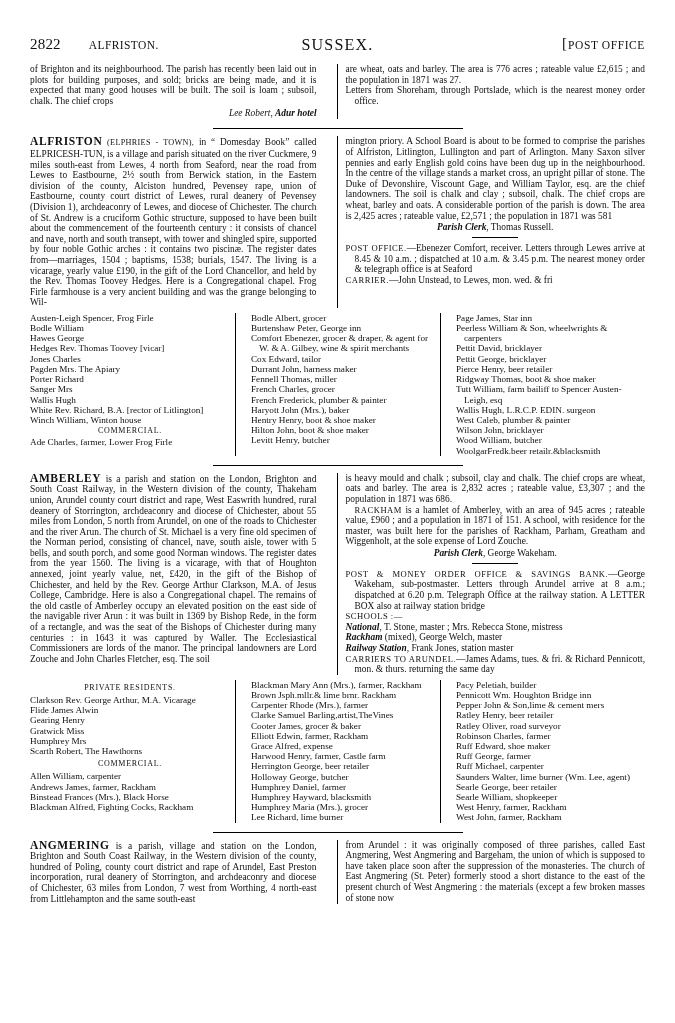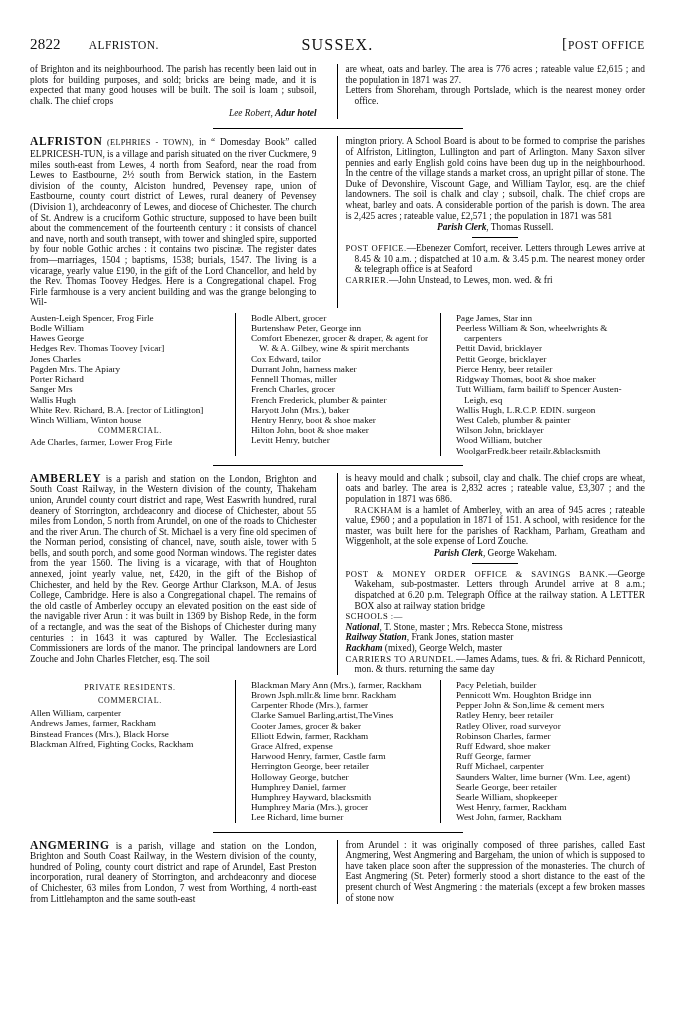--- a/index.html
+++ b/index.html
@@ -282,29 +282,37 @@
       <p class="body"><span class="place-name">AMBERLEY</span> <span>is a parish and station on the London, Brighton and South Coast Railway, in the Western division of the county, Thakeham union, Arundel county court district and rape, West Easwrith hundred, rural deanery of Storrington, archdeaconry and diocese of Chichester, about 55 miles from London, 5 north from Arundel, on one of the roads to Chichester and the river Arun. The church of St. Michael is a very fine old specimen of the Norman period, consisting of chancel, nave, south aisle, tower with 5 bells, and south porch, and some good Norman windows. The register dates from the year 1560. The living is a vicarage, with that of Houghton annexed, joint yearly value, net, £420, in the gift of the Bishop of Chichester, and held by the Rev. George Arthur Clarkson, M.A. of Jesus College, Cambridge. Here is also a Congregational chapel. The remains of the old castle of Amberley occupy an elevated position on the east side of the navigable river Arun : it was built in 1369 by Bishop Rede, in the form of a rectangle, and was the seat of the Bishops of Chichester during many centuries : in 1643 it was captured by Waller. The Ecclesiastical Commissioners are lords of the manor. The principal landowners are Lord Zouche and John Charles Fletcher, esq. The soil</span></p>
     </div>
     <div class="col col-right">
       <p class="body">is heavy mould and chalk ; subsoil, clay and chalk. The chief crops are wheat, oats and barley. The area is 2,832 acres ; rateable value, £3,307 ; and the population in 1871 was 686.</p>
       <p class="body indent"><span class="caps-lead">RACKHAM</span><span> is a hamlet of Amberley, with an area of 945 acres ; rateable value, £960 ; and a population in 1871 of 151. A school, with residence for the master, was built here for the parishes of Rackham, Parham, Greatham and Wiggenholt, at the sole expense of Lord Zouche.</span></p>
       <p class="center-line"><i>Parish Clerk</i><span>, George Wakeham.</span></p>
       <div class="rule-short"></div>
       <p class="body hang"><span class="caps-lead">POST &amp; MONEY ORDER OFFICE &amp; Savings Bank.</span><span>—George Wakeham, sub-postmaster. Letters through Arundel arrive at 8 a.m.; dispatched at 6.20 p.m. Telegraph Office at the railway station. A LETTER BOX also at railway station bridge</span></p>
       <p class="body"><span class="caps-lead">SCHOOLS :—</span></p>
       <p class="body hang"><i>National</i><span>, T. Stone, master ; Mrs. Rebecca Stone, mistress</span></p>
+      <p class="body hang"><i>Rackham</i><span> (mixed), George Welch, master</span></p>
       <p class="body hang"><i>Railway Station</i><span>, Frank Jones, station master</span></p>
-      <p class="body hang"><i>Rackham</i><span> (mixed), George Welch, master</span></p>
       <p class="body hang"><span class="caps-lead">CARRIERS TO ARUNDEL.</span><span>—James Adams, tues. &amp; fri. &amp; Richard Pennicott, mon. &amp; thurs. returning the same day</span></p>
     </div>
   </div>
 
   <div class="dir">
     <div class="dir-col">
       <div class="dir-head">PRIVATE RESIDENTS.</div>
+      <ul>
+        <li>Clarkson Rev. George Arthur, M.A. Vicarage</li>
+        <li>Flide James Alwin</li>
+        <li>Gearing Henry</li>
+        <li>Gratwick Miss</li>
+        <li>Humphrey Mrs</li>
+        <li>Scarth Robert, The Hawthorns</li>
+      </ul>
       <div class="dir-head">COMMERCIAL.</div>
       <ul>
         <li>Allen William, carpenter</li>
         <li>Andrews James, farmer, Rackham</li>
         <li>Binstead Frances (Mrs.), Black Horse</li>
         <li>Blackman Alfred, Fighting Cocks, Rackham</li>
       </ul>
     </div>
     <div class="dir-col">
       <ul>

